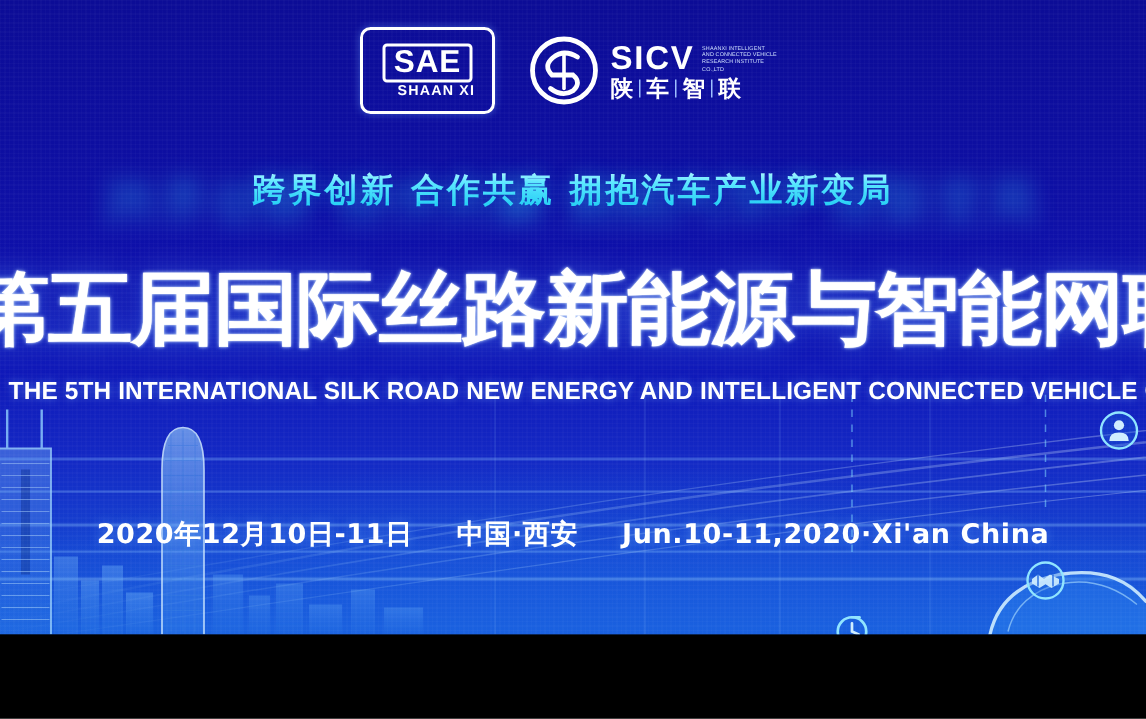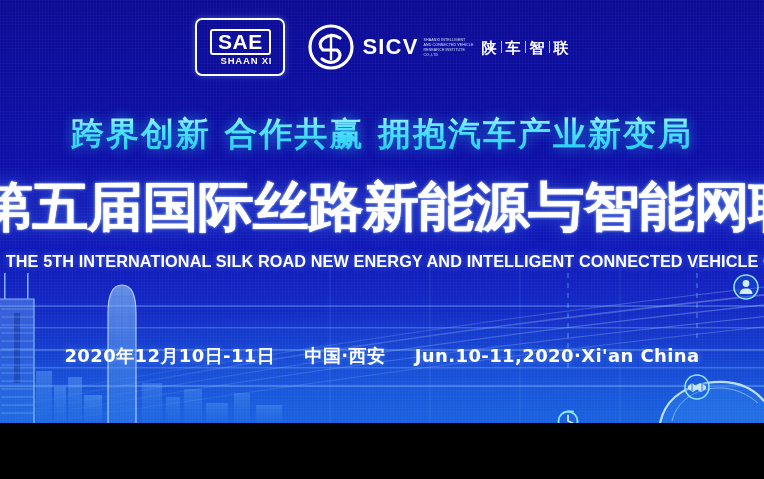--- a/index.html
+++ b/index.html
@@ -79,21 +79,21 @@
   .sae-sub{
     font-size:9.5px;font-weight:700;color:#fff;letter-spacing:.8px;
     line-height:1;
     padding-left:12px;
   }
 
   .sicv-logo{
     display:flex;align-items:center;gap:7px;
   }
   .sicv-mark{width:48px;height:48px;display:block;}
-  .sicv-text{display:flex;flex-direction:row;justify-content:center;gap:2px;}
+  .sicv-text{display:flex;flex-direction:column;justify-content:center;gap:2px;}
   .sicv-top{display:flex;align-items:flex-start;gap:5px;}
   .sicv-word{
     font-size:22px;font-weight:700;color:#fff;letter-spacing:1.2px;line-height:1;
   }
   .sicv-micro{
     font-size:3.6px;line-height:1.35;color:#cfe0ff;letter-spacing:.1px;
     max-width:56px;padding-top:2px;text-transform:uppercase;white-space:pre-line;
   }
   .sicv-cn{
     display:flex;align-items:center;color:#fff;font-size:15px;font-weight:700;
@@ -101,21 +101,21 @@
   }
   .sicv-cn i{
     display:inline-block;width:1px;height:12px;background:#9fc0ff;margin:0 4px;
     font-style:normal;
   }
 
   
   .tagline{
     position:absolute;top:112px;left:0;right:0;
     text-align:center;
-    font-size:33px;font-weight:700;letter-spacing:2px;
+    font-size:22px;font-weight:700;letter-spacing:2px;
     color:#3fe3fa;
     background:linear-gradient(180deg,#c9fbff 0%,#5eeaff 35%,#16c8f0 100%);
     -webkit-background-clip:text;background-clip:text;
     -webkit-text-fill-color:transparent;
     text-shadow:0 0 14px rgba(40,200,255,.25);
     font-family:"DejaVu Sans","Liberation Sans",sans-serif;
     white-space:nowrap;
   }
   .tagline-glow{
     position:absolute;top:112px;left:0;right:0;text-align:center;

